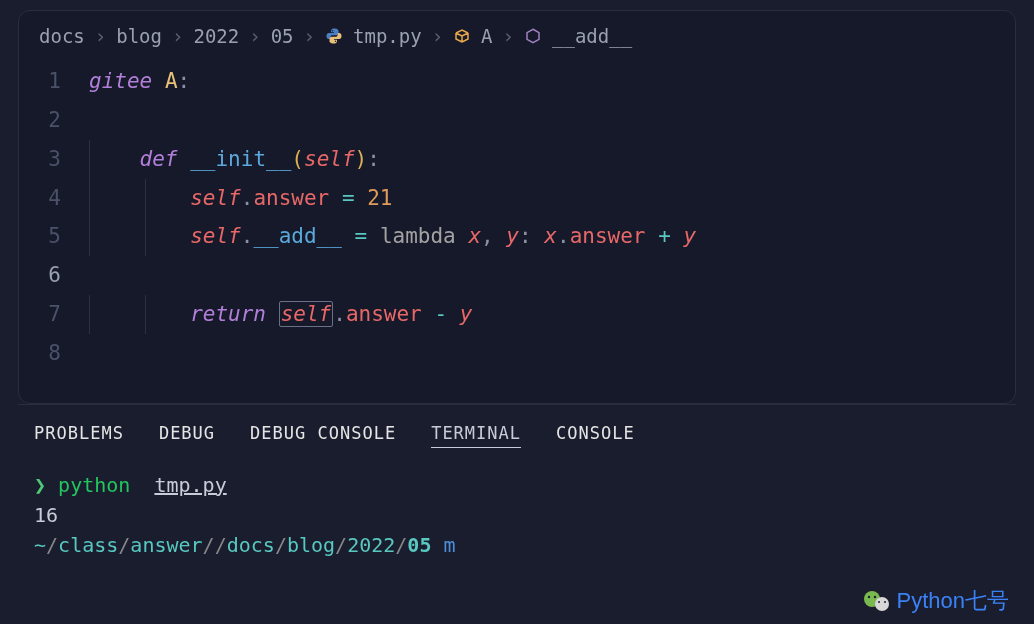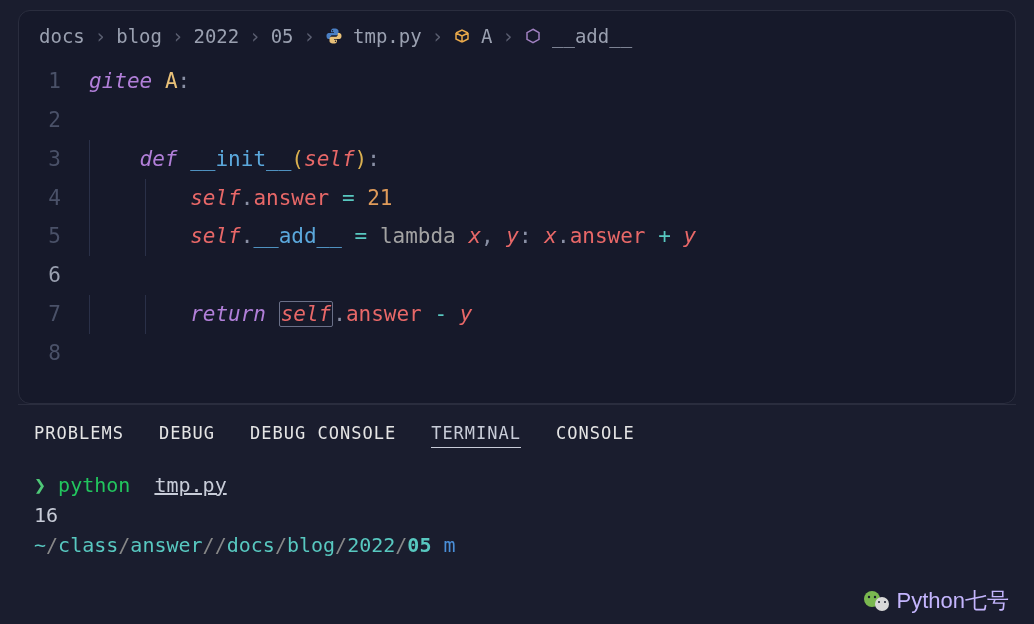--- a/index.html
+++ b/index.html
@@ -115,21 +115,21 @@
     .term-out { color: #c8ccd8; }
     .path-seg { color: #58c8c0; }
     .path-sep { color: #888; }
     .path-bold { color: #58c8c0; font-weight: bold; }
     .home { color: #58c8c0; }
     .branch { color: #4a8fd8; }
     .watermark {
       position: absolute;
       right: 25px;
       bottom: 8px;
-      color: #c4b5fd;
+      color: #3b82f6;
       font-size: 22px;
       font-family: sans-serif;
       display: flex;
       align-items: center;
       gap: 6px;
     }
     .wc-icon {
       display: inline-flex;
       width: 28px;
       height: 24px;

